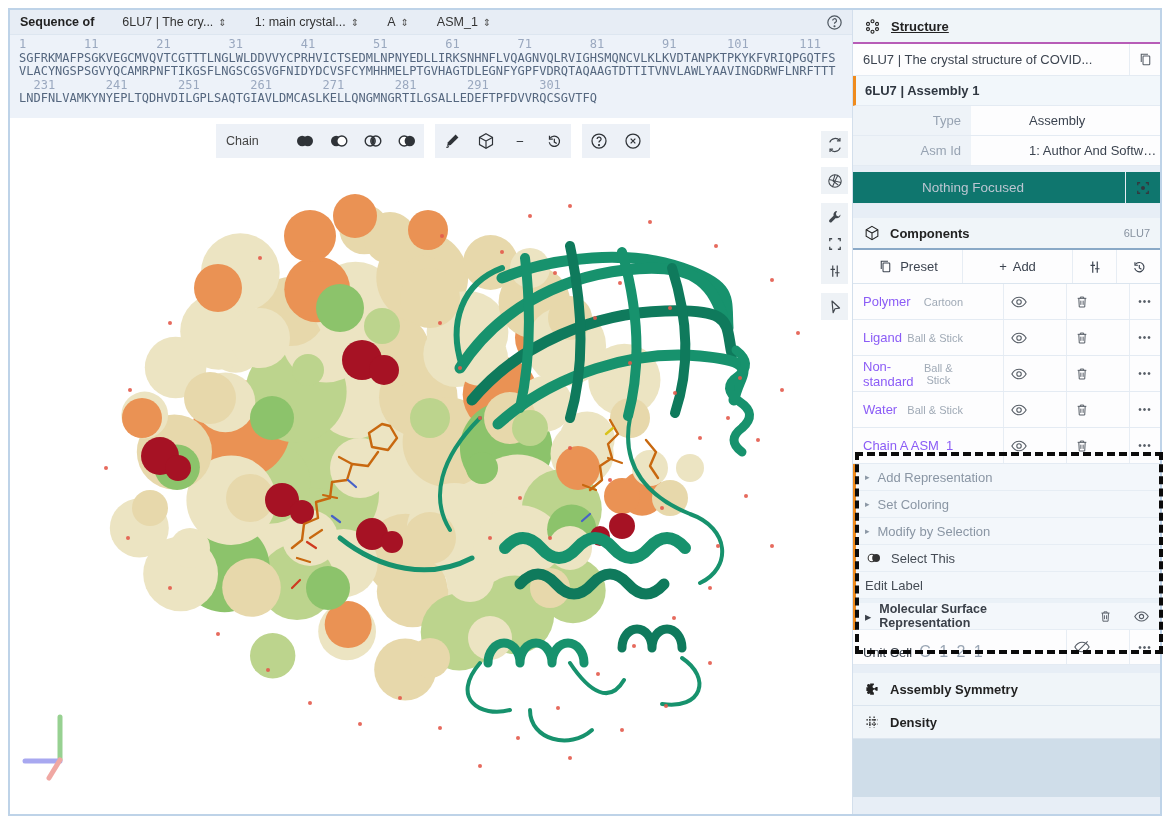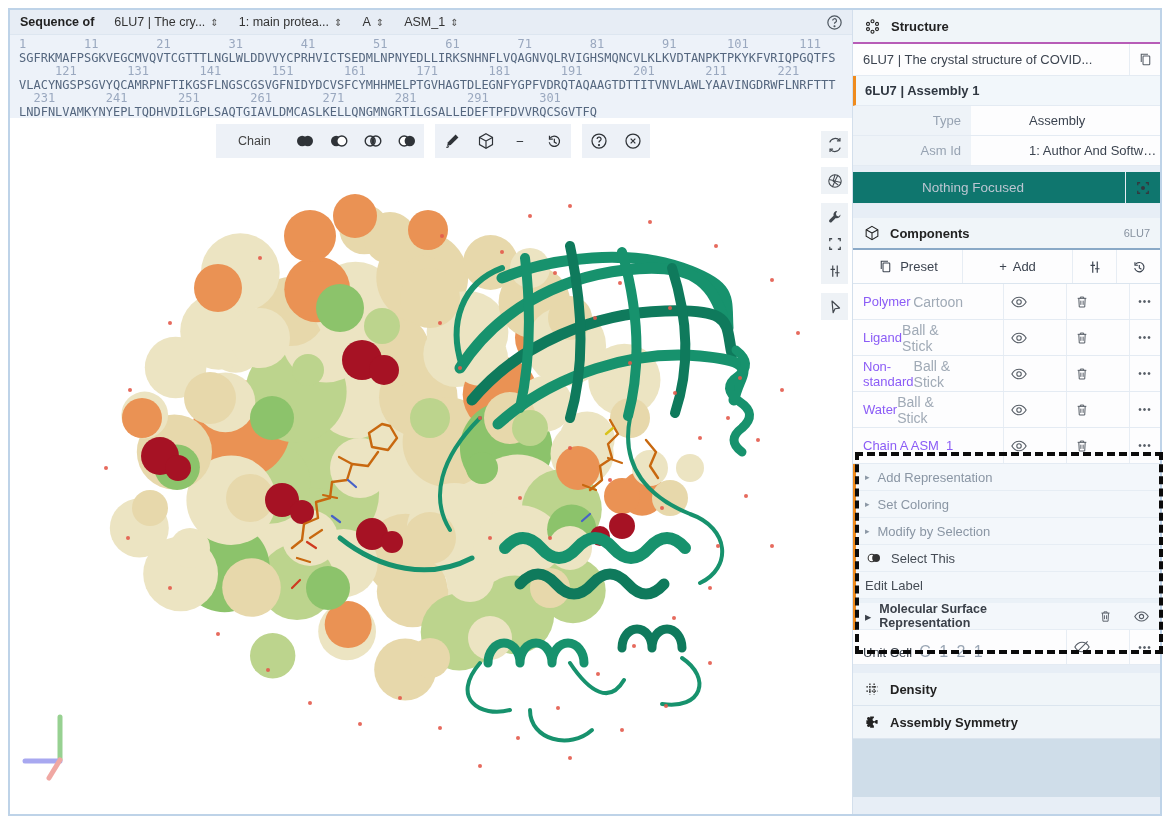--- a/index.html
+++ b/index.html
@@ -4,54 +4,54 @@
 <style>
   html,body{margin:0;padding:0;background:#ffffff;}
   body{width:1170px;height:824px;position:relative;overflow:hidden;
        font-family:"Liberation Sans","DejaVu Sans",sans-serif;color:#333;}
   .window{position:absolute;left:8px;top:8px;width:1154px;height:808px;
           border:2px solid #bed3e8;background:#fff;box-sizing:border-box;}
 
   
   .seq-panel{position:absolute;left:0;top:0;width:845px;height:108px;}
   .seq-header{height:24px;background:#e7edf5;display:flex;align-items:center;
-              gap:20px;padding:0 10px;font-size:12.5px;border-bottom:1px solid #dde6f0;}
+              gap:28px;padding:0 10px;font-size:12.5px;border-bottom:1px solid #dde6f0;}
   .seq-title{font-weight:bold;color:#222;}
   .seq-select{display:flex;align-items:center;gap:5px;background:transparent;border:0;
               font-size:12.5px;color:#333;cursor:pointer;padding:0;font-family:inherit;}
   .ud{font-size:10px;color:#555;}
   .help-btn{margin-left:auto;background:transparent;border:0;color:#4c555e;cursor:pointer;
             width:22px;height:22px;display:flex;align-items:center;justify-content:center;padding:0;}
   .seq-body{height:83px;background:#edf2f9;padding:3px 0 0 9px;overflow:hidden;}
   .seq-body pre{margin:0;font-family:"DejaVu Sans Mono",monospace;font-size:12px;line-height:13.5px;white-space:pre;}
   .seq-body pre.num{color:#9aa8bf;}
   .seq-body pre.res{color:#55677f;}
 
   
   .viewport{position:absolute;left:0;top:108px;width:845px;height:696px;background:#fff;}
   #mol{position:absolute;left:0;top:0;}
 
   .sel-toolbar{position:absolute;left:206px;top:6px;display:flex;gap:11px;z-index:3;}
   .tb-group{display:flex;background:#edf1f7;}
   .tb-btn{width:34px;height:34px;display:flex;align-items:center;justify-content:center;
           background:transparent;border:0;color:#2f3338;cursor:pointer;padding:0;}
-  .tb-chain{width:72px;justify-content:flex-start;padding-left:22px;font-size:12.5px;color:#444;font-family:inherit;}
+  .tb-chain{width:72px;justify-content:flex-start;padding-left:10px;font-size:12.5px;color:#444;font-family:inherit;}
 
   .right-stack{position:absolute;right:7px;top:13px;display:flex;flex-direction:column;gap:9px;z-index:3;}
   .rs-group{display:flex;flex-direction:column;background:#eef2f6;}
   .rs-btn{width:27px;height:27px;display:flex;align-items:center;justify-content:center;
           background:#eef2f6;border:0;color:#42484f;cursor:pointer;padding:0;}
 
   
   .right-panel{position:absolute;right:0;top:0;width:308px;height:804px;background:#e7eef6;
                border-left:1px solid #d3dfec;font-size:13px;box-sizing:border-box;}
   .phead{height:30px;display:flex;align-items:center;gap:9px;padding:0 10px;background:#f0f5f9;
          font-weight:bold;color:#222;}
   .phead .badge{margin-left:auto;font-weight:normal;font-size:11px;color:#8792a0;}
-  .phead-structure{border-bottom:2px solid #b75cb7;height:32px;}
+  .phead-structure{border-bottom:2px solid #b75cb7;height:32px;text-decoration:underline;}
   .phead-measure{border-bottom:2px solid #50627c;height:30px;}
   .phead-comp{border-bottom:2px solid #8aa9c7;height:30px;}
   .row{display:flex;align-items:center;background:#fdfdfe;border-bottom:1px solid #e4ebf3;gap:32px;}
   .r-source{height:31px;padding-left:10px;color:#3c4450;}
   .r-source .lbl{flex:1;white-space:nowrap;overflow:hidden;text-overflow:ellipsis;}
   .icell{width:31px;height:100%;display:flex;align-items:center;justify-content:center;
          border:0;border-left:1px solid #e7edf4;background:transparent;color:#565d66;cursor:pointer;padding:0;}
   .r-assembly{height:29px;font-weight:bold;background:#f2f7fb;padding-left:9px;color:#2f3741;
               border-left:3px solid #ef8b1d;}
   .kv{height:29px;}
@@ -63,21 +63,21 @@
   .r-focus .ph{flex:1;text-align:center;color:#bcc6d2;font-size:13.5px;}
   .r-focus .icell{color:#33383e;width:35px;}
   .actions{height:33px;display:flex;background:#fdfdfe;border-bottom:1px solid #dbe5ef;}
   .act-btn{flex:1;display:flex;align-items:center;justify-content:center;gap:6px;background:transparent;
            border:0;border-left:1px solid #e7edf4;font-size:13px;color:#3c4450;cursor:pointer;font-family:inherit;}
   .act-btn:first-child{border-left:0;}
   .act-icon{flex:0 0 44px;}
   .crow{height:35px;}
   .crow .main{flex:1;display:flex;align-items:center;padding:0 8px 0 10px;height:100%;cursor:pointer;}
   .crow .cname{flex:1;color:#8b5cf6;}
-  .crow .crepr{font-size:14px;color:#a0aab6;}
+  .crow .crepr{font-size:11px;color:#a0aab6;text-align:center;}
   .dotsy{font-size:10px;letter-spacing:1px;}
   .submenu-row{height:26px;display:flex;align-items:center;gap:8px;padding-left:9px;
                background:#f3f7fb;border-bottom:1px solid #e6edf4;color:#8a96a4;cursor:pointer;}
   .submenu-row .chev{font-size:9px;color:#8a96a4;}
   .submenu-row.dark{color:#454c55;}
   .orange-block{border-left:3px solid #ef8b1d;}
   .surf-row{height:26px;display:flex;align-items:center;gap:8px;padding-left:9px;background:#f3f7fb;
             font-weight:bold;font-size:12.5px;color:#3a4049;border-bottom:1px solid #e6edf4;}
   .surf-row .sp{flex:1;}
   .surf-row .icell{height:26px;border-left:0;width:29px;}
@@ -206,41 +206,40 @@
 <div class="window">
 
   <div class="seq-panel">
     <div class="seq-header">
       <span class="seq-title">Sequence of</span>
       <button class="seq-select">
         <span>6LU7 | The cry...</span>
         <span class="ud">⇕</span>
       </button>
       <button class="seq-select">
-        <span>1: main protea...</span>
+        <span>1: main crystal...</span>
         <span class="ud">⇕</span>
       </button>
       <button class="seq-select">
         <span>A</span>
         <span class="ud">⇕</span>
       </button>
       <button class="seq-select">
         <span>ASM_1</span>
         <span class="ud">⇕</span>
       </button>
       <button class="help-btn">
         <svg class="ic" width="19" height="19" viewBox="0 0 24 24">
             <use href="#i-help"></use>
           </svg>
       </button>
     </div>
     <div class="seq-body">
       <pre class="num">1        11        21        31        41        51        61        71        81        91       101       111</pre>
       <pre class="res">SGFRKMAFPSGKVEGCMVQVTCGTTTLNGLWLDDVVYCPRHVICTSEDMLNPNYEDLLIRKSNHNFLVQAGNVQLRVIGHSMQNCVLKLKVDTANPKTPKYKFVRIQPGQTFS</pre>
-      <pre class="num">     121       131       141       151       161       171       181       191       201       211       221</pre>
       <pre class="res">VLACYNGSPSGVYQCAMRPNFTIKGSFLNGSCGSVGFNIDYDCVSFCYMHHMELPTGVHAGTDLEGNFYGPFVDRQTAQAAGTDTTITVNVLAWLYAAVINGDRWFLNRFTTT</pre>
       <pre class="num">  231       241       251       261       271       281       291       301</pre>
       <pre class="res">LNDFNLVAMKYNYEPLTQDHVDILGPLSAQTGIAVLDMCASLKELLQNGMNGRTILGSALLEDEFTPFDVVRQCSGVTFQ</pre>
     </div>
   </div>
 
   <div class="viewport">
     <svg id="mol" width="845" height="696" viewBox="0 0 845 696">
         <g>
           <circle cx="375.0" cy="335.0" r="56.0" fill="#ece4c2"></circle>
@@ -776,27 +775,27 @@
           </svg>
         </button>
       <button class="icell dotsy" style="height:34px;">
           <span>•••</span>
         </button>
     </div>
     <div class="gap8"></div>
 
     <div class="phead" style="height:32px;border-bottom:1px solid #dbe5ef;">
       <svg class="ic" width="18" height="18" viewBox="0 0 24 24">
+          <use href="#i-puzzle"></use>
+        </svg>
+      <span>Assembly Symmetry</span>
+    </div>
+    <div class="phead" style="height:32px;border-bottom:1px solid #dbe5ef;">
+      <svg class="ic" width="18" height="18" viewBox="0 0 24 24">
           <use href="#i-grid"></use>
         </svg>
       <span>Density</span>
     </div>
-    <div class="phead" style="height:32px;border-bottom:1px solid #dbe5ef;">
-      <svg class="ic" width="18" height="18" viewBox="0 0 24 24">
-          <use href="#i-puzzle"></use>
-        </svg>
-      <span>Assembly Symmetry</span>
-    </div>
     <div class="filler"></div>
   </div>
 
   <div class="dashed-box"></div>
 </div>
 
 </body></html>

